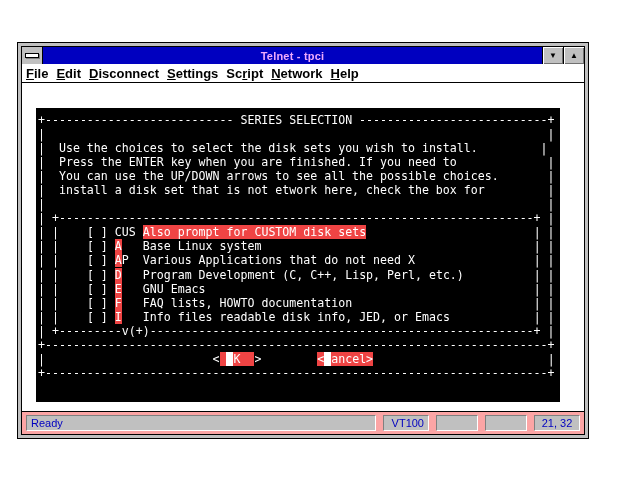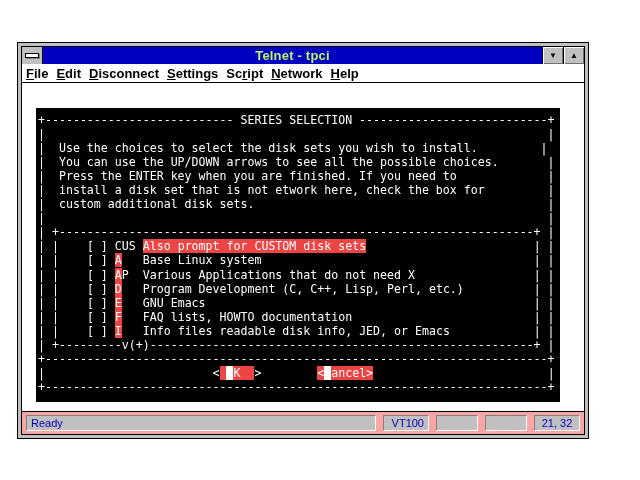--- a/index.html
+++ b/index.html
@@ -8,21 +8,21 @@
   
   .window{position:absolute;left:17px;top:42px;width:572px;height:397px;
           background:#c0c0c0;border:1px solid #000;padding:3px;box-sizing:border-box;}
   .window-inner{border:1px solid #000;height:100%;box-sizing:border-box;
                 display:flex;flex-direction:column;background:#ffffff;}
   .titlebar{height:17px;flex:none;display:flex;}
   .ctrlbox{width:20px;background:#c0c0c0;border-right:1px solid #000;
            display:flex;align-items:center;justify-content:center;}
   .ctrl-dash{width:12px;height:3px;background:#ffffff;border:1px solid #000;
              box-shadow:1px 1px 0 #808080;}
-  .titlebar-main{flex:1;background:#0000C0;color:#bef264;font-weight:bold;font-size:13px;
+  .titlebar-main{flex:1;background:#0000C0;color:#f0abfc;font-weight:bold;font-size:11px;
                  display:flex;align-items:center;justify-content:center;letter-spacing:.2px;}
   .tbtn{width:20px;background:#c0c0c0;border-left:1px solid #000;
         display:flex;align-items:center;justify-content:center;font-size:8px;color:#000;
         box-shadow:inset 1px 1px 0 #ffffff, inset -1px -1px 0 #707070;cursor:default;}
   
   .menubar{height:18px;flex:none;background:#ffffff;border-bottom:1px solid #000;
            display:flex;align-items:center;font-weight:bold;font-size:13px;color:#000;}
   .menu-item{padding:0 4px;white-space:nowrap;}
   .menu-item .hot{text-decoration:underline;}
   
@@ -76,24 +76,23 @@
         <span class="menu-item"><span>Sc</span><span class="hot">r</span><span>ipt</span></span>
         <span class="menu-item"><span class="hot">N</span><span>etwork</span></span>
         <span class="menu-item"><span class="hot">H</span><span>elp</span></span>
       </div>
 
     <div class="client">
       <div class="terminal" id="terminal">
           <div class="trow"><span>+</span><span>---------------------------</span><span> SERIES SELECTION </span><span>---------------------------</span><span>+</span></div>
           <div class="trow"><span>|</span><span>                                                                        </span><span>|</span></div>
           <div class="trow"><span>|</span><span>  </span><span>Use the choices to select the disk sets you wish to install.</span><span>         </span><span>|</span></div>
+          <div class="trow"><span>|</span><span>  </span><span>Press the ENTER key when you are finished. If you need to</span><span>             </span><span>|</span></div>
           <div class="trow"><span>|</span><span>  </span><span>You can use the UP/DOWN arrows to see all the possible choices.</span><span>       </span><span>|</span></div>
-          <div class="trow"><span>|</span><span>  </span><span>Press the ENTER key when you are finished. If you need to</span><span>             </span><span>|</span></div>
           <div class="trow"><span>|</span><span>  </span><span>install a disk set that is not etwork here, check the box for</span><span>         </span><span>|</span></div>
-          <div class="trow"><span>|</span><span>  </span><span>custom additional disk sets.</span><span>                                          </span><span>|</span></div>
           <div class="trow"><span>|</span><span>                                                                        </span><span>|</span></div>
           <div class="trow"><span>| +</span><span>--------------------------------------------------------------------</span><span>+ |</span></div>
           <div class="trow"><span>| |</span><span>    </span><span><span>[ ]</span></span><span> </span><span class="y">C</span><span>US </span><span class="inv">Also prompt for CUSTOM disk sets</span><span>                        </span><span>| |</span></div>
           <div class="trow"><span>| |</span><span>    </span><span><span>[ ]</span></span><span> </span><span class="inv">A</span><span>   </span><span>Base Linux system</span><span>                                       </span><span>| |</span></div>
           <div class="trow"><span>| |</span><span>    </span><span><span>[ ]</span></span><span> </span><span class="inv">A</span><span>P</span><span>  </span><span>Various Applications that do not need X</span><span>                 </span><span>| |</span></div>
           <div class="trow"><span>| |</span><span>    </span><span><span>[ ]</span></span><span> </span><span class="inv">D</span><span>   </span><span>Program Development (C, C++, Lisp, Perl, etc.)</span><span>          </span><span>| |</span></div>
           <div class="trow"><span>| |</span><span>    </span><span><span>[ ]</span></span><span> </span><span class="inv">E</span><span>   </span><span>GNU Emacs</span><span>                                               </span><span>| |</span></div>
           <div class="trow"><span>| |</span><span>    </span><span><span>[ ]</span></span><span> </span><span class="inv">F</span><span>   </span><span>FAQ lists, HOWTO documentation</span><span>                          </span><span>| |</span></div>
           <div class="trow"><span>| |</span><span>    </span><span><span>[ ]</span></span><span> </span><span class="inv">I</span><span>   </span><span>Info files readable disk info, JED, or Emacs</span><span>            </span><span>| |</span></div>
           <div class="trow"><span>| +</span><span>---------</span><span>v(+)</span><span>-------------------------------------------------------</span><span>+ |</span></div>

